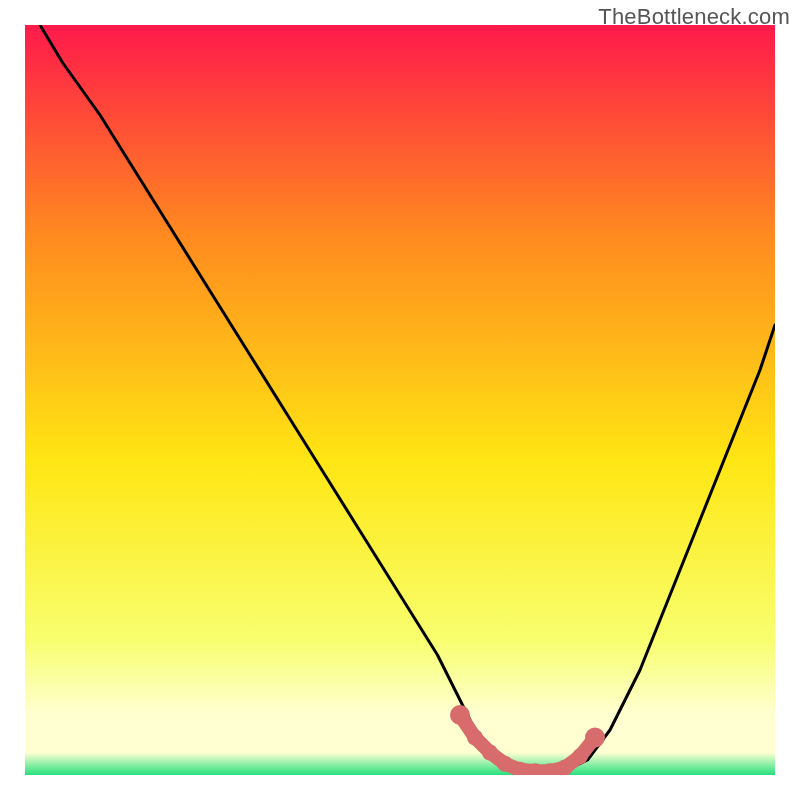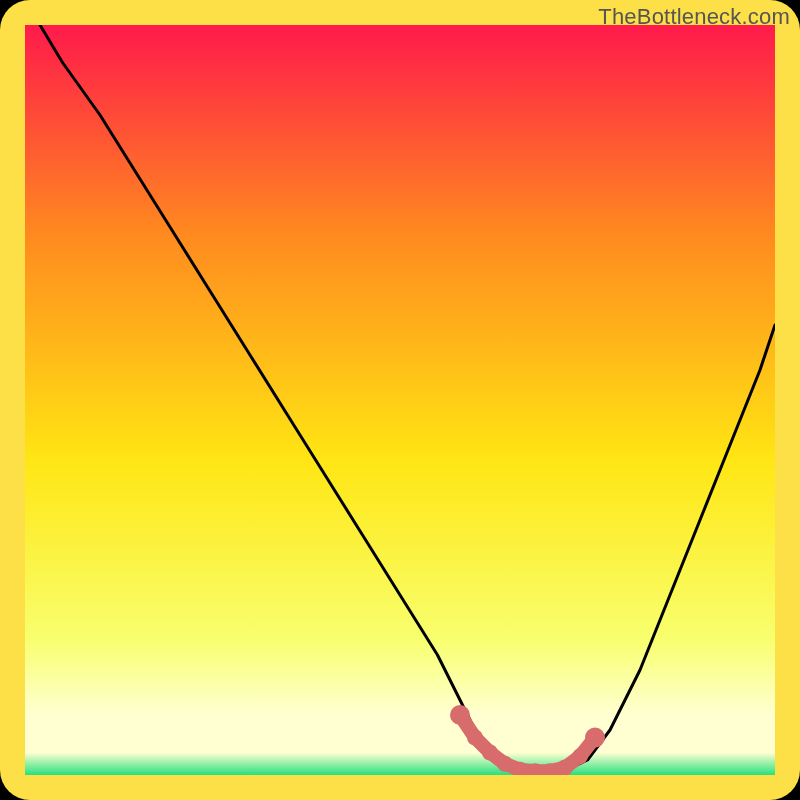--- a/index.html
+++ b/index.html
@@ -10,22 +10,21 @@
     background: #000;
     font-family: Arial, Helvetica, sans-serif;
     overflow: hidden;
   }
   .frame {
     position: absolute;
     left: 0;
     top: 0;
     width: 800px;
     height: 800px;
-    background: #fde047;
-    border-radius: 30px;
+    background: #ffffff;
   }
   .watermark {
     position: absolute;
     top: 4px;
     right: 10px;
     color: #555;
     font-size: 22px;
     font-weight: 500;
     letter-spacing: 0.2px;
     user-select: none;

